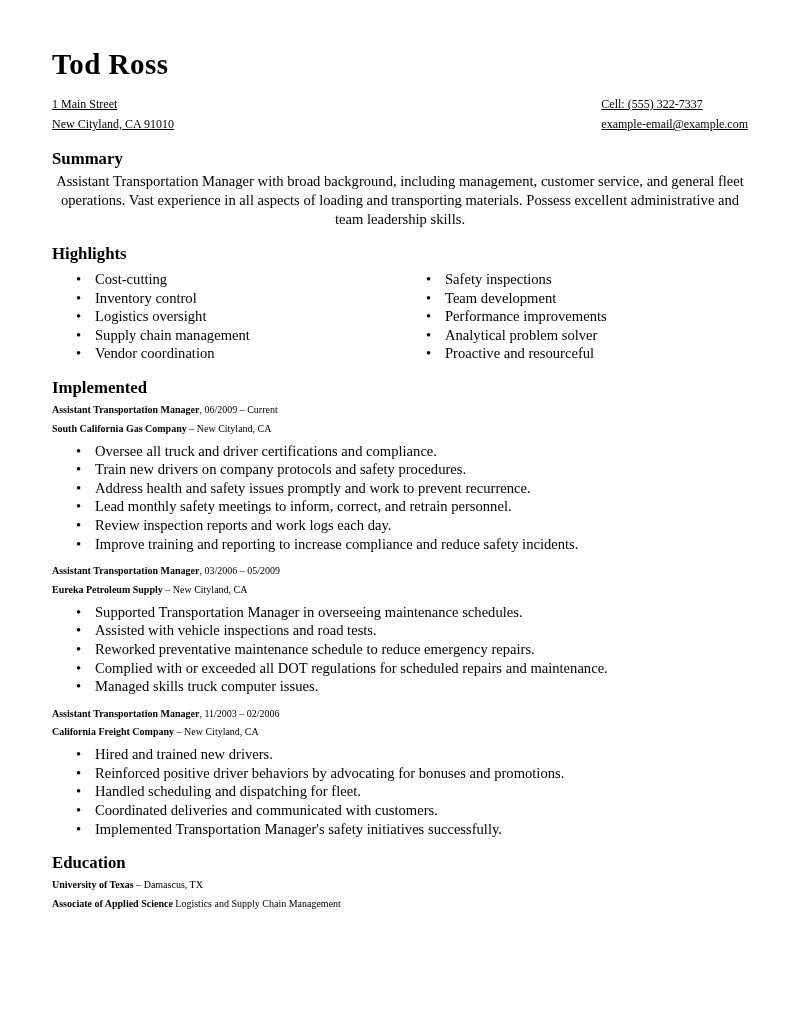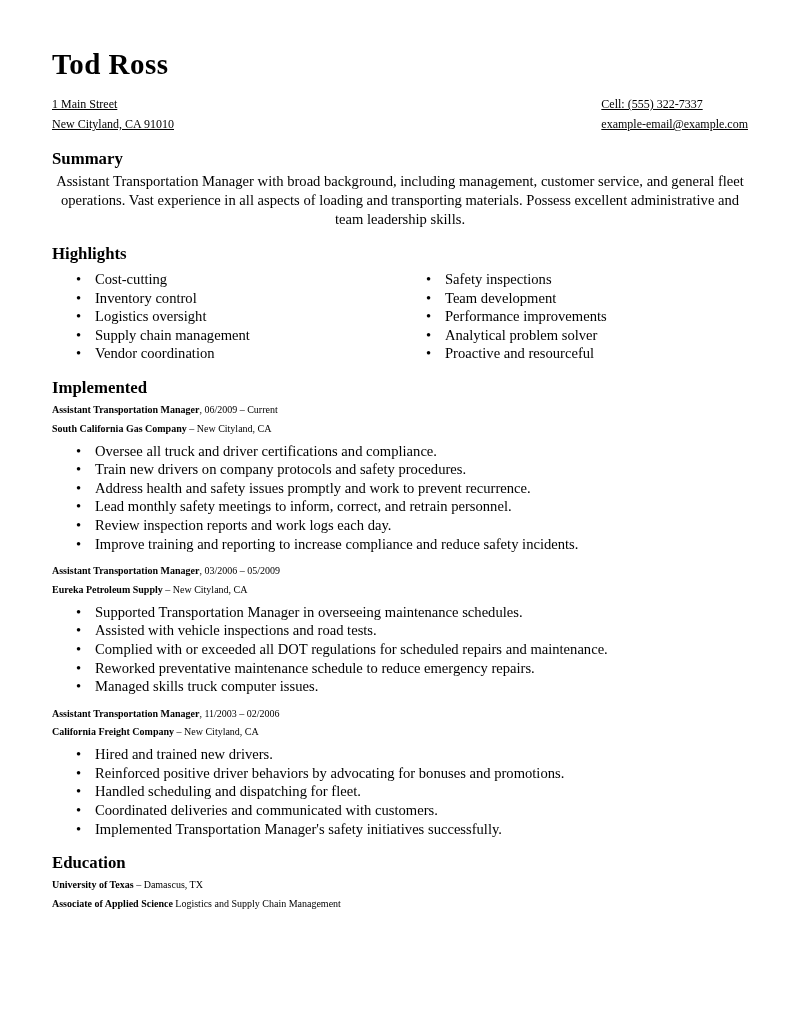--- a/index.html
+++ b/index.html
@@ -143,22 +143,22 @@
           <li>Improve training and reporting to increase compliance and reduce safety incidents.</li>
         </ul>
     </div>
 
     <div class="job">
       <div class="job-line"><span class="bold">Assistant Transportation Manager</span><span>, 03/2006 – 05/2009</span></div>
       <div class="job-line"><span class="bold">Eureka Petroleum Supply</span><span> – New Cityland, CA</span></div>
       <ul class="bullets">
           <li>Supported Transportation Manager in overseeing maintenance schedules.</li>
           <li>Assisted with vehicle inspections and road tests.</li>
+          <li>Reworked preventative maintenance schedule to reduce emergency repairs.</li>
           <li>Complied with or exceeded all DOT regulations for scheduled repairs and maintenance.</li>
-          <li>Reworked preventative maintenance schedule to reduce emergency repairs.</li>
           <li>Managed skills truck computer issues.</li>
         </ul>
     </div>
 
     <div class="job">
       <div class="job-line"><span class="bold">Assistant Transportation Manager</span><span>, 11/2003 – 02/2006</span></div>
       <div class="job-line"><span class="bold">California Freight Company</span><span> – New Cityland, CA</span></div>
       <ul class="bullets">
           <li>Hired and trained new drivers.</li>
           <li>Reinforced positive driver behaviors by advocating for bonuses and promotions.</li>

